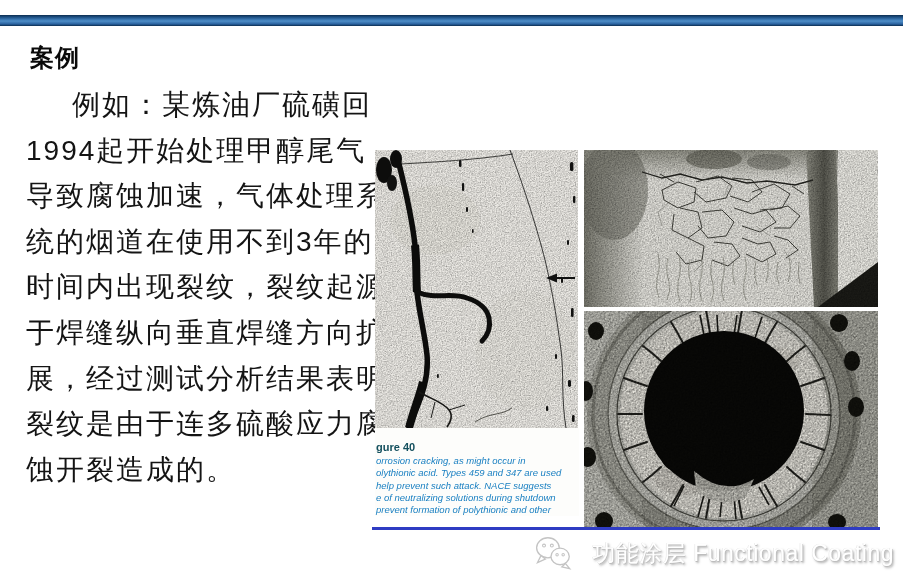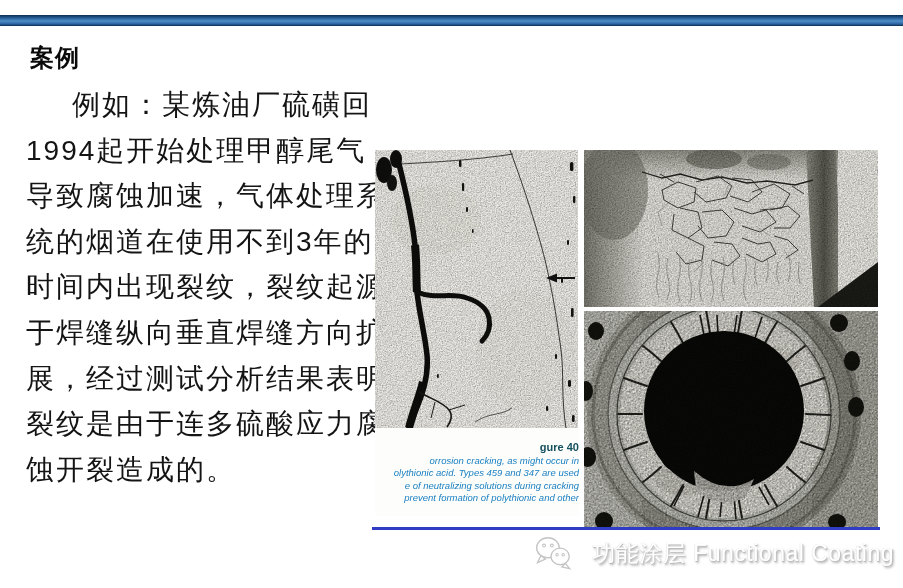--- a/index.html
+++ b/index.html
@@ -12,21 +12,21 @@
     font-size:28px;line-height:45.6px;letter-spacing:2px;}
   .paragraph .pline{white-space:nowrap;height:45.6px;}
   .paragraph .pline.indent{padding-left:46px;}
 
   .photo{position:absolute;display:block;}
   .photo-left{left:375px;top:150px;}
   .photo-topright{left:584px;top:150px;}
   .photo-bottomright{left:584px;top:311px;}
 
   .caption{position:absolute;left:375px;top:428px;width:204px;height:88px;background:#fdfdfb;
-    overflow:hidden;color:#1b80c2;font-style:italic;text-align:right;}
+    overflow:hidden;color:#1b80c2;font-style:italic;}
   .caption .cap-label{font-style:normal;font-weight:700;color:#14505e;font-size:11px;
     margin:13px 0 2px 1px;white-space:nowrap;}
   .caption .cap-line{font-size:9.5px;line-height:12.3px;white-space:nowrap;padding-left:1px;}
 
   .blue-rule{position:absolute;left:372px;top:527px;width:508px;height:2.5px;background:#2f3cc3;}
 
   .watermark{position:absolute;left:534px;top:531px;width:360px;height:44px;display:flex;align-items:center;}
   .wm-text{margin-left:20px;font-size:23px;font-weight:400;color:#ffffff;white-space:nowrap;letter-spacing:0.5px;
     text-shadow:-0.5px -0.5px 0 #e2e2e2, 0.5px 0.5px 0 #bdbdbd, 1.5px 2px 2.5px #a3a3a3;}
 </style>
@@ -232,21 +232,22 @@
       <ellipse cx="20" cy="210" rx="9" ry="9"></ellipse>
       <ellipse cx="253" cy="211" rx="9" ry="8"></ellipse>
     </g>
     <rect width="294" height="216" filter="url(#grainB)" opacity="0.5"></rect>
   </svg>
 
   <div class="caption">
     <div class="cap-label">gure 40</div>
     <div class="cap-line">orrosion cracking, as might occur in</div>
     <div class="cap-line">olythionic acid. Types 459 and 347 are used</div>
-    <div class="cap-line">e of neutralizing solutions during cracking</div>
+    <div class="cap-line">help prevent such attack. NACE suggests</div>
+    <div class="cap-line">e of neutralizing solutions during shutdown</div>
     <div class="cap-line">prevent formation of polythionic and other</div>
 
   </div>
 
   <div class="blue-rule"></div>
 
   <div class="watermark">
     <svg width="46" height="40" viewBox="0 0 44 40">
       <g fill="#ffffff" stroke="#c4c4c4" stroke-width="1.5">
         <ellipse cx="16" cy="14" rx="13" ry="11.5"></ellipse>

